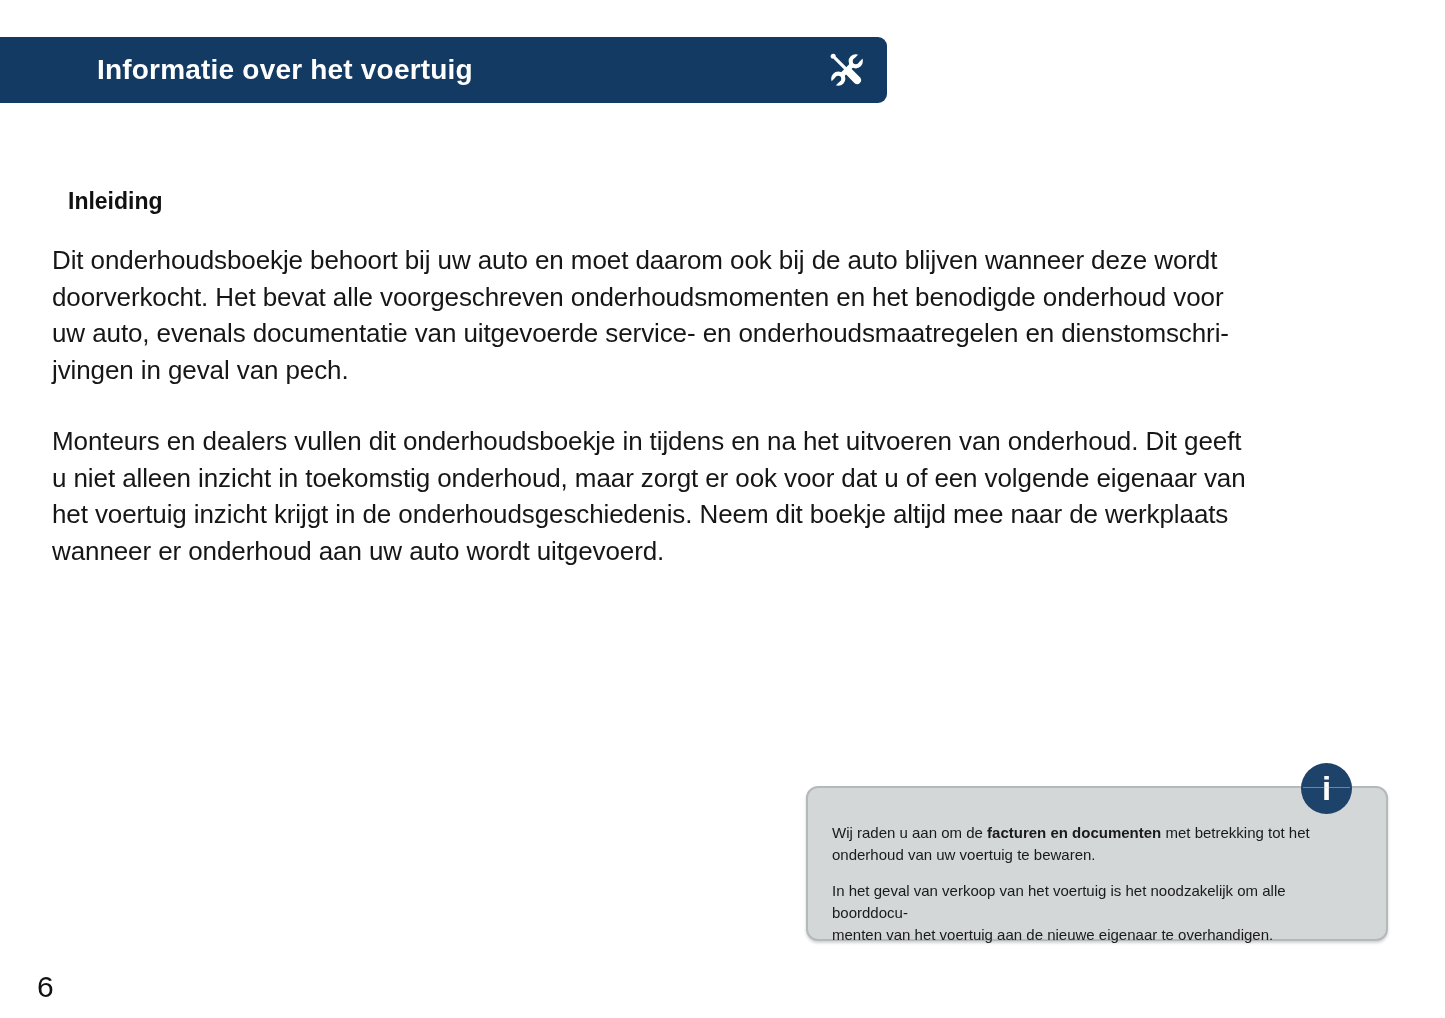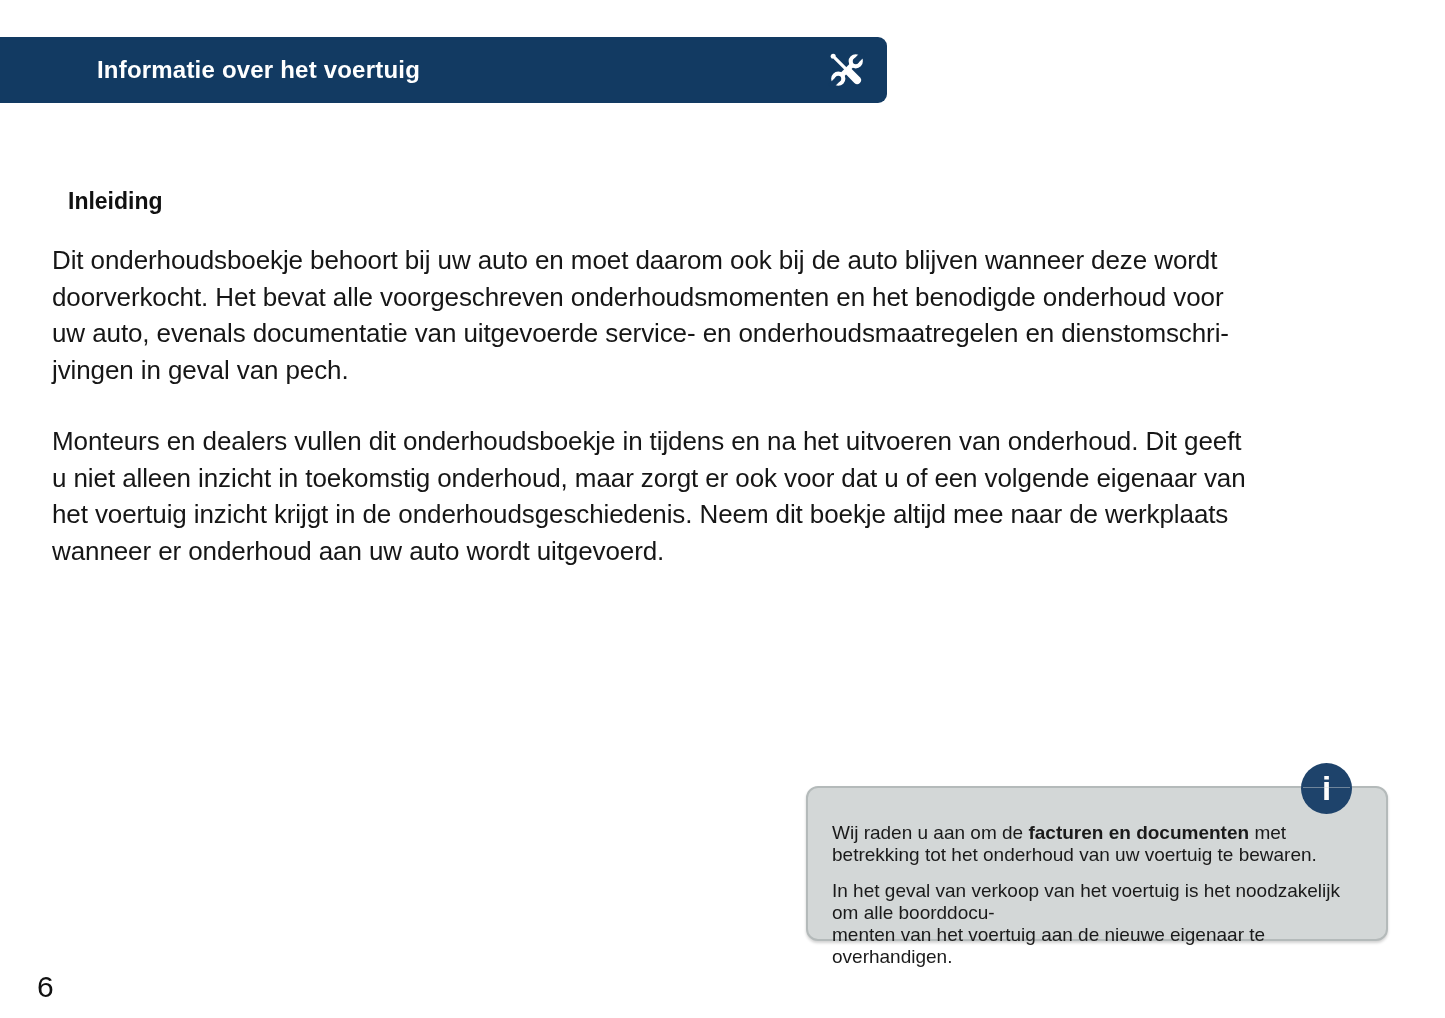--- a/index.html
+++ b/index.html
@@ -19,21 +19,21 @@
     left: 0; top: 37px;
     width: 887px; height: 66px;
     background: #123a62;
     border-radius: 0 9px 9px 0;
   }
   .header-title {
     position: absolute;
     left: 97px; top: 0; height: 66px;
     display: flex; align-items: center;
     color: #ffffff;
-    font-size: 24px;
+    font-size: 28px;
     font-weight: bold;
     letter-spacing: 0.2px;
     white-space: nowrap;
   }
   .header-icon {
     position: absolute;
     right: 17px; top: 10px;
     width: 46px; height: 46px;
   }
 
@@ -68,21 +68,21 @@
     width: 582px; height: 155px;
     box-sizing: border-box;
     background: #d3d7d7;
     border: 2px solid #b4baba;
     border-radius: 12px;
     box-shadow: 0 2px 3px rgba(0,0,0,0.18);
   }
   .info-text {
     margin: 0;
     padding: 0 22px 0 24px;
-    font-size: 19px;
+    font-size: 15px;
     line-height: 22px;
     color: #1a1a1a;
   }
   .info-par-1 { margin-top: 34px; }
   .info-par-2 { margin-top: 14px; white-space: pre-line; }
   .info-bold { font-weight: bold; }
 
   .info-circle {
     position: absolute;
     top: -25px; right: 34px;

